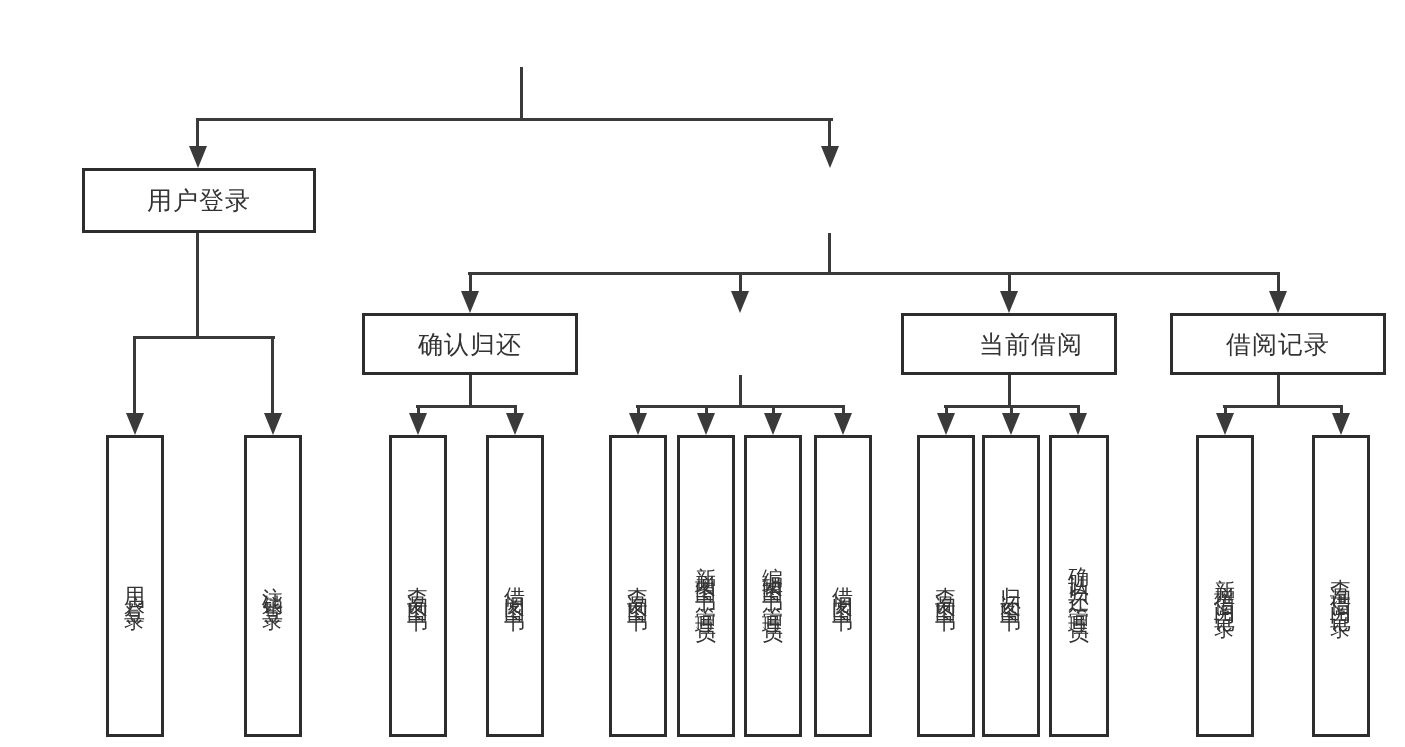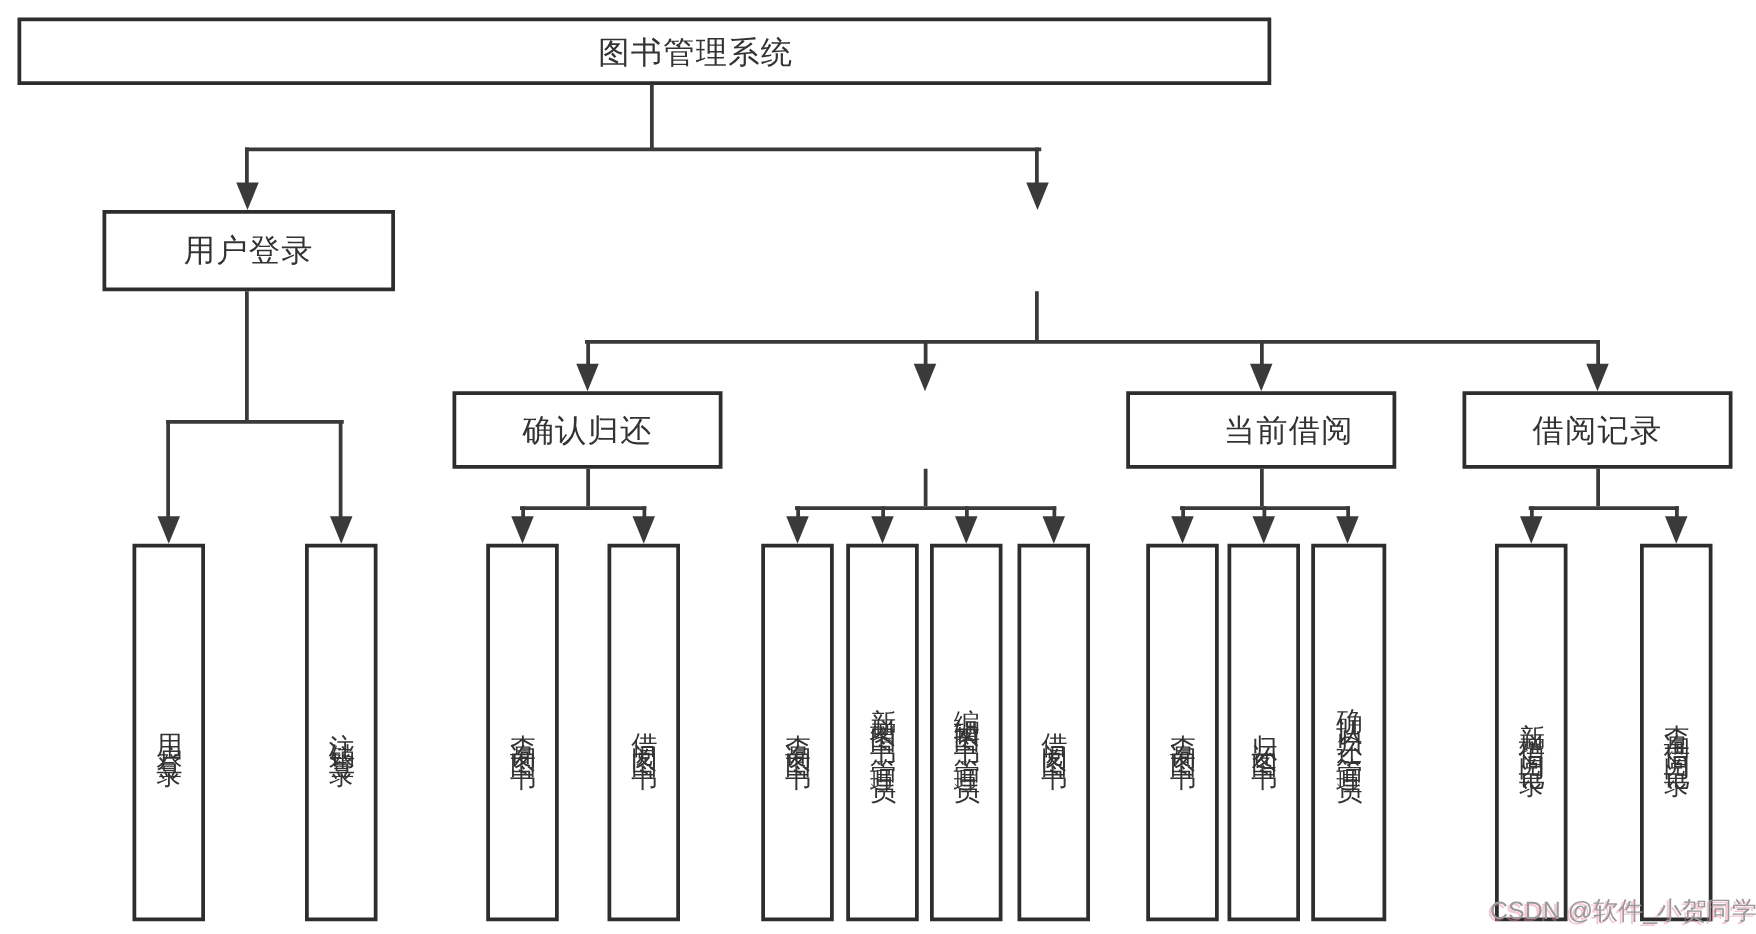--- a/index.html
+++ b/index.html
@@ -28,23 +28,20 @@
     position:absolute;left:1192px;top:715px;z-index:5;
     font-size:20px;color:#9a9a9a;white-space:nowrap;
     text-shadow:-2px 2px 0 rgba(235,130,155,0.45);
   }
 </style>
 </head>
 <body>
 
 <div class="canvas">
 
-  <div class="box hbox" style="left:14px;top:14px;width:1003px;height:54px;">
-    <span class="lbl root-lbl">图书管理系统</span>
-  </div>
 
   <div class="vline" style="left:520px;top:67px;height:53px;"></div>
   <div class="hline" style="left:196px;top:118px;width:637px;"></div>
   <div class="vline" style="left:196px;top:118px;height:30px;"></div>
   <div class="arrow" style="left:189px;top:146px;"></div>
   <div class="vline" style="left:828px;top:118px;height:30px;"></div>
   <div class="arrow" style="left:821px;top:146px;"></div>
 
   <div class="box hbox" style="left:82px;top:168px;width:234px;height:65px;">
     <span class="lbl">用户登录</span>
@@ -150,15 +147,14 @@
     <span class="lbl">确认归还（管理员）</span>
   </div>
 
   <div class="box leaf" style="left:1196px;top:435px;width:58px;height:302px;">
     <span class="lbl">新增借阅记录</span>
   </div>
   <div class="box leaf" style="left:1312px;top:435px;width:58px;height:302px;">
     <span class="lbl">查询借阅记录</span>
   </div>
 
-  <div class="watermark">CSDN @软件_小贺同学</div>
 
 </div>
 
 </body></html>

